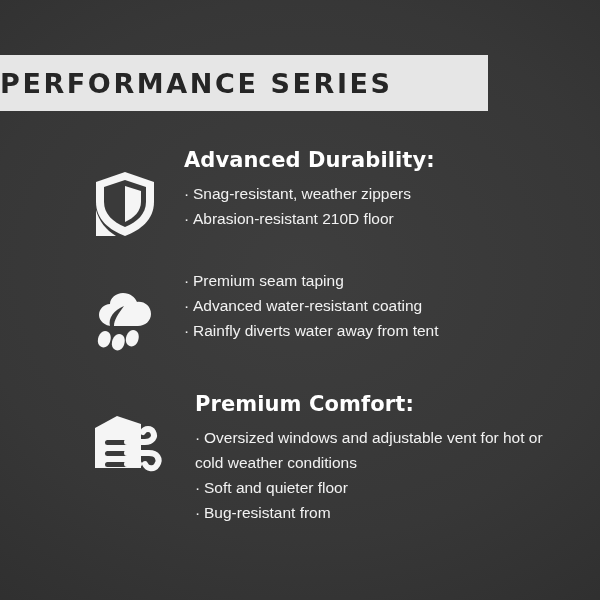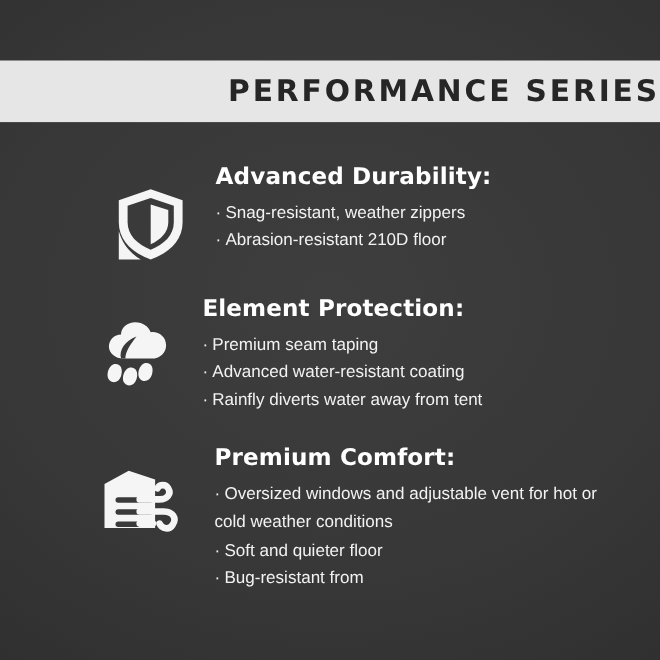--- a/index.html
+++ b/index.html
@@ -16,26 +16,26 @@
     background:
       radial-gradient(ellipse 120% 100% at 50% 45%, #3e3e3e 0%, #373737 45%, #2b2b2b 85%, #242424 100%);
     color: #ffffff;
   }
 
   
   .banner {
     position: absolute;
     top: 55px;
     left: 0;
-    width: 600px;
+    width: 488px;
     height: 56px;
     background: #e6e6e6;
     display: flex;
     align-items: center;
-    justify-content: flex-end;
+    justify-content: flex-start;
   }
   .banner-title {
     color: #262626;
     font-size: 27px;
     font-weight: bold;
     letter-spacing: 2.6px;
     text-transform: uppercase;
     font-family: "DejaVu Sans", sans-serif;
   }
 
@@ -45,21 +45,21 @@
     top: 140px;
     left: 0;
     width: 600px;
   }
   .section {
     display: flex;
     align-items: flex-start;
     padding: 0 30px 0 80px;
     margin-bottom: 16px;
   }
-  .section.s1 { margin-top: 8px; margin-left: 12px; }
+  .section.s1 { margin-top: 8px; }
   .section.s2 { margin-top: 28px; }
   .section.s3 { margin-top: 28px; gap: 11px; }
 
   .icon-wrap {
     width: 90px;
     min-width: 90px;
     display: flex;
     justify-content: center;
     align-items: flex-start;
     padding-top: 18px;
@@ -121,21 +121,20 @@
       <div class="icon-wrap">
         <svg width="78" height="78" viewBox="0 0 78 78" aria-hidden="true">
           <path d="M24 18 C24 12 30 7 37 7 C44 7 49 11 51 16 C58 15 65 20 65 28 C65 35 59 40 52 40 L26 40 C19 40 13 35 13 29 C13 23 18 18 24 18 Z" fill="#f5f5f5"></path>
           <path d="M19 45 C24 45 26 50 24 56 C22 62 16 63 13 59 C10 55 13 45 19 45 Z" fill="#f5f5f5"></path>
           <path d="M33 48 C38 48 40 53 38 59 C36 65 30 66 27 62 C24 58 27 48 33 48 Z" fill="#f5f5f5"></path>
           <path d="M47 44 C52 44 54 49 52 55 C50 61 44 62 41 58 C38 54 41 44 47 44 Z" fill="#f5f5f5"></path>
           <path d="M38 20 C32 28 28 34 28 40 L24 40 C22 32 28 24 38 20 Z" fill="#3a3a3a"></path>
         </svg>
       </div>
       <div class="text-wrap">
-        <p class="sec-title">Element Protection:</p>
         <p class="bullet"><span class="dot">·</span><span>Premium seam taping</span></p>
         <p class="bullet"><span class="dot">·</span><span>Advanced water-resistant coating</span></p>
         <p class="bullet"><span class="dot">·</span><span>Rainfly diverts water away from tent</span></p>
       </div>
     </div>
 
     <div class="section s3">
       <div class="icon-wrap">
         <svg width="84" height="74" viewBox="0 0 84 74" aria-hidden="true">
           <path d="M12 18 L34 6 L58 14 L58 58 L12 58 Z" fill="#f5f5f5"></path>

